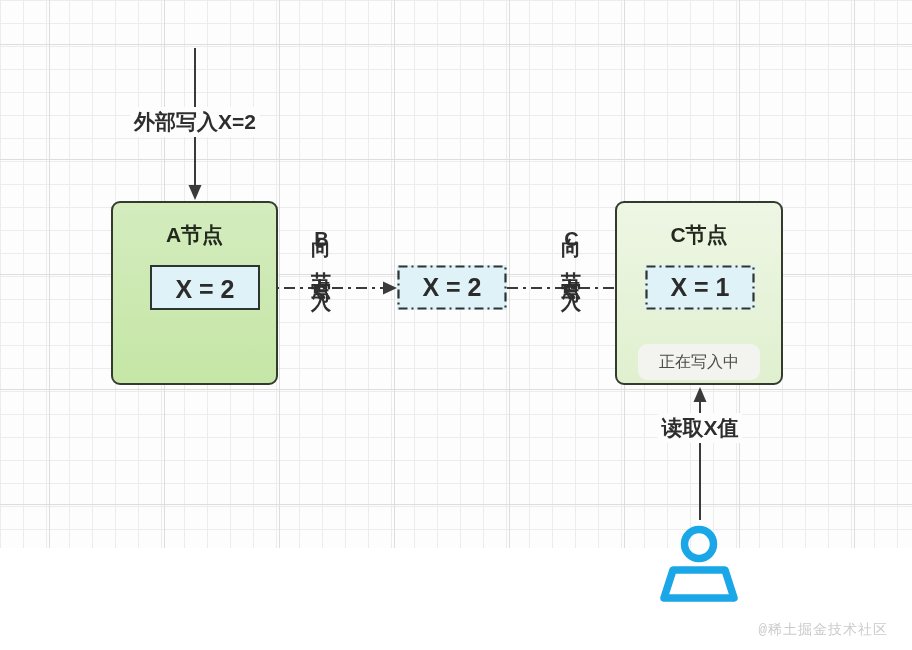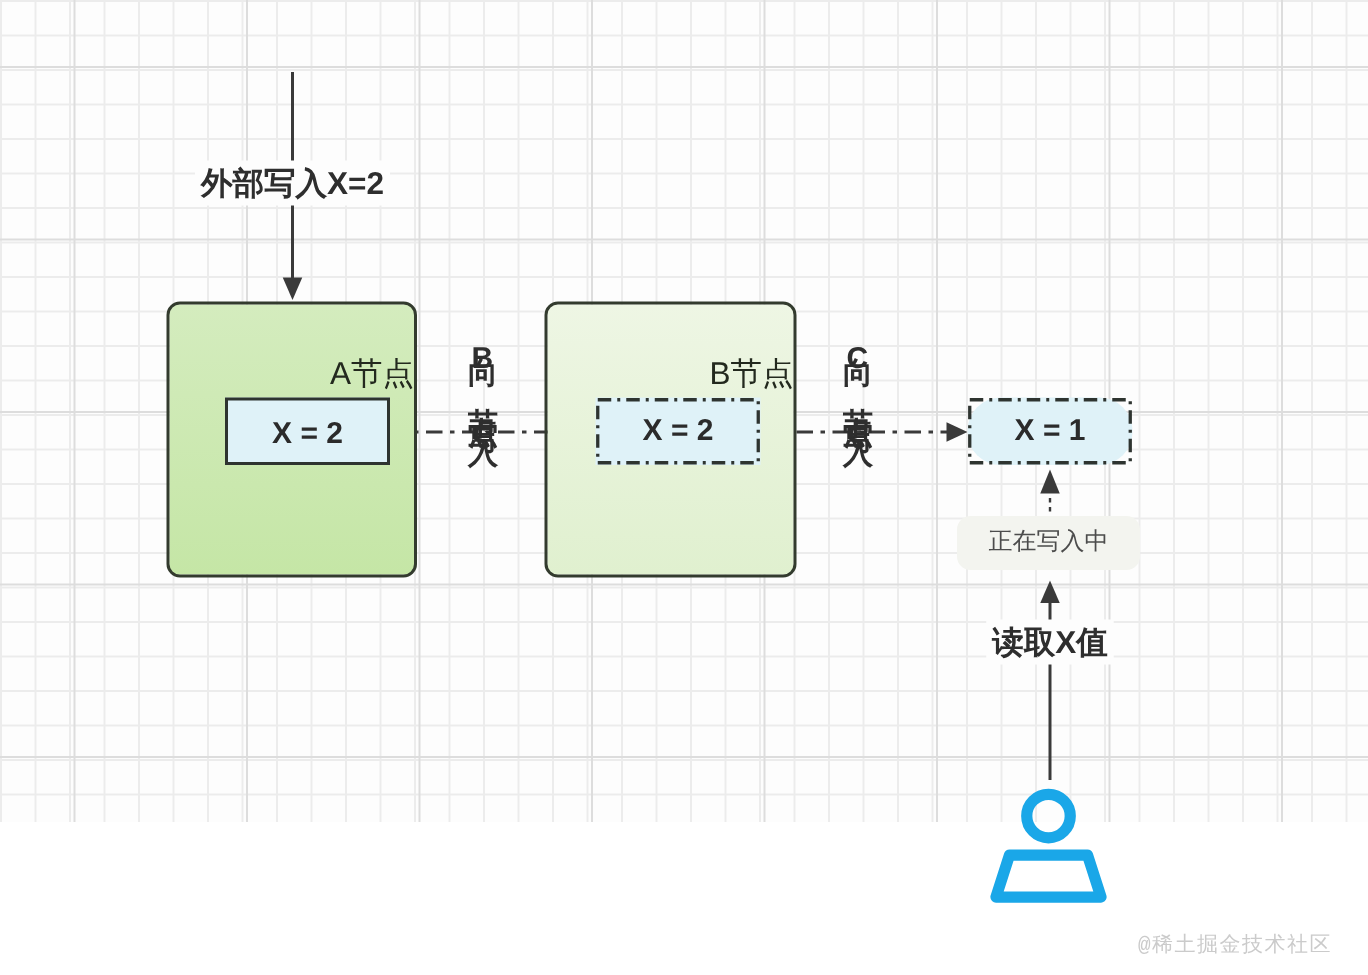--- a/index.html
+++ b/index.html
@@ -24,35 +24,35 @@
     border:2px solid #333b2e;border-radius:9px;
     box-sizing:border-box;
   }
   .node-a{left:111px;top:201px;width:167px;height:184px;
     background:linear-gradient(#d4ecbe,#c5e6a6);}
   .node-b{left:363px;top:201px;width:168px;height:184px;
     background:linear-gradient(#eef6e4,#e0f0cf);}
   .node-c{left:615px;top:201px;width:168px;height:184px;
     background:linear-gradient(#eef6e4,#e0f0cf);}
   .node-title{
-    margin-top:32px;text-align:right;
-    font-size:21px;font-weight:normal;color:#23291e;
+    margin-top:18px;text-align:center;
+    font-size:21px;font-weight:bold;color:#23291e;
   }
   .value-box{
     position:absolute;z-index:3;width:110px;height:45px;
     background:#dff2f8;box-sizing:border-box;
     text-align:center;line-height:45px;
-    font-size:20px;font-weight:bold;color:#2b2b2b;
+    font-size:25px;font-weight:bold;color:#2b2b2b;
   }
   .value-box.solid{border:2px solid #2e3430;}
   .value-box .vb-border{position:absolute;left:0;top:0;}
   .value-box span{position:relative;z-index:1;}
   .value-a{left:150px;top:265px;}
   .value-b{left:397px;top:265px;}
-  .value-c{left:645px;top:265px;border-radius:22px;}
+  .value-c{left:645px;top:265px;}
   .vlabel{
     position:absolute;z-index:2;top:222px;
     writing-mode:vertical-rl;text-orientation:upright;
     font-size:20px;font-weight:bold;color:#2e2e2e;
     letter-spacing:6px;transform:translateX(-50%);
     white-space:nowrap;
   }
   .vlabel-b{left:322px;}
   .vlabel-c{left:572px;}
   .float-label{
@@ -118,32 +118,32 @@
 
   <div class="node node-a">
     <div class="node-title">A节点</div>
   </div>
   <div class="value-box solid value-a">
     <span>X = 2</span>
   </div>
 
   <div class="vlabel vlabel-b">向B节点写入</div>
 
-  <div class="node node-b">
-    <div class="node-title">B节点</div>
-  </div>
   <div class="value-box value-b">
     <svg class="vb-border" width="110" height="45">
       <rect x="1.5" y="1.5" width="107" height="42" fill="none" stroke="#2e3430" stroke-width="2.2" stroke-dasharray="9 4 2 4"></rect>
     </svg>
     <span>X = 2</span>
   </div>
 
   <div class="vlabel vlabel-c">向C节点写入</div>
 
+  <div class="node node-c">
+    <div class="node-title">C节点</div>
+  </div>
   <div class="value-box value-c">
     <svg class="vb-border" width="110" height="45">
       <rect x="1.5" y="1.5" width="107" height="42" fill="none" stroke="#2e3430" stroke-width="2.2" stroke-dasharray="9 4 2 4"></rect>
     </svg>
     <span>X = 1</span>
   </div>
 
   <div class="status-label">正在写入中</div>
 
   <div class="float-label read-label">读取X值</div>

